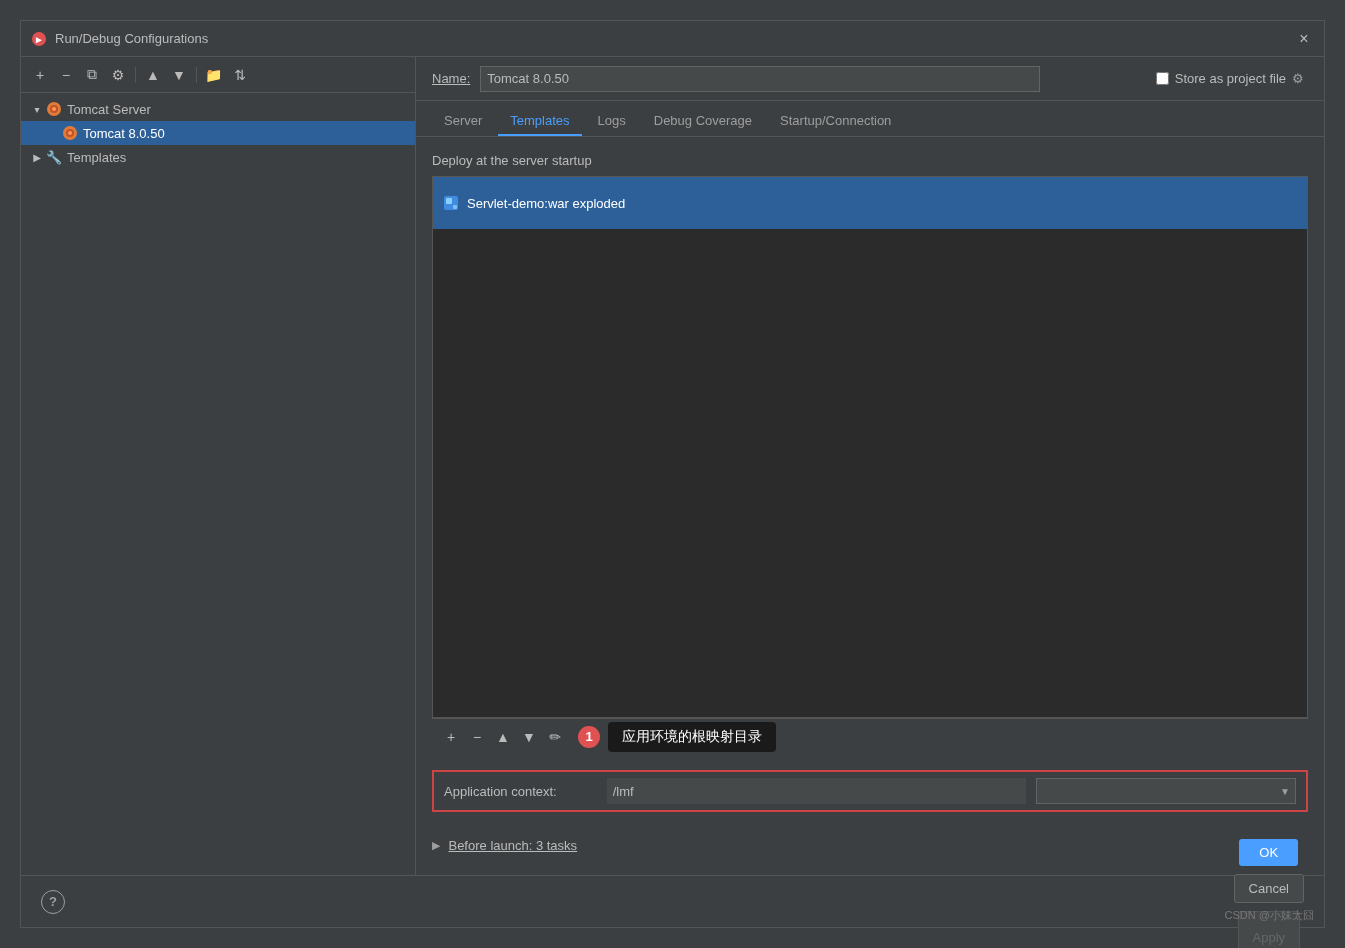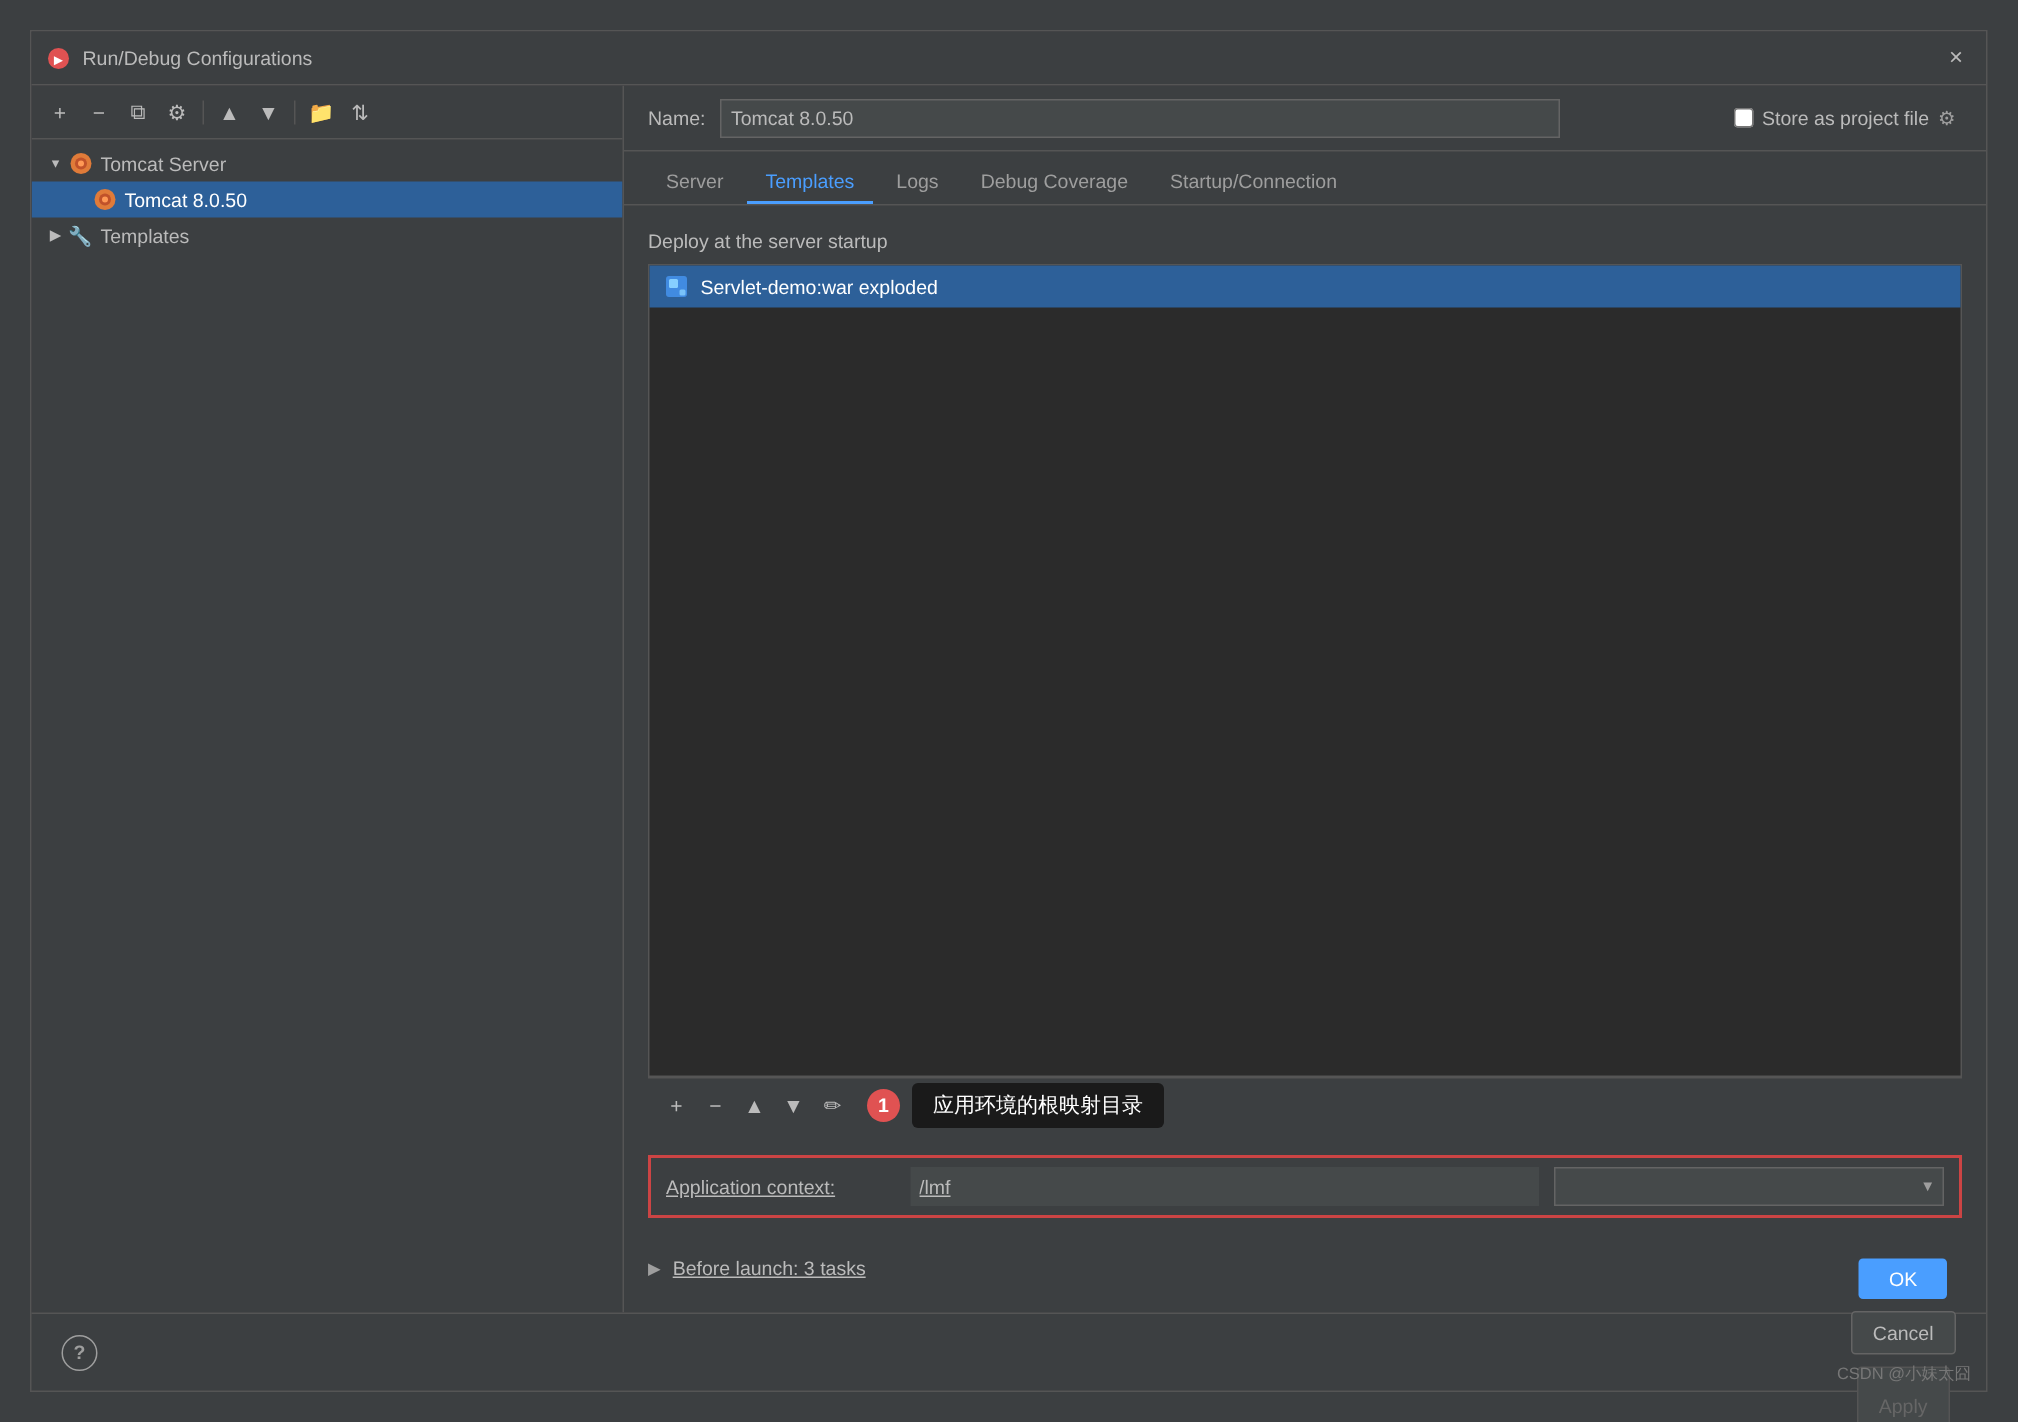--- a/index.html
+++ b/index.html
@@ -138,20 +138,21 @@
       display: flex;
       align-items: center;
       padding: 0 16px;
       gap: 10px;
       border-bottom: 1px solid #555555;
       flex-shrink: 0;
     }
     .name-label {
       color: #bbbbbb;
       font-size: 13px;
+      text-decoration: underline;
     }
     .name-input {
       flex: 1;
       max-width: 560px;
       height: 26px;
       background: #45494a;
       border: 1px solid #646464;
       color: #bbbbbb;
       padding: 2px 6px;
       font-size: 13px;
@@ -208,21 +209,21 @@
     }
     .deploy-list {
       flex: 1;
       background: #2b2b2b;
       border: 1px solid #555555;
       min-height: 400px;
     }
     .deploy-item {
       display: flex;
       align-items: center;
-      padding: 6px 10px;
+      padding: 18px 10px;
       cursor: pointer;
       font-size: 13px;
       gap: 8px;
     }
     .deploy-item.selected {
       background: #2d6099;
       color: #ffffff;
     }
     .deploy-icon {
       width: 16px;
@@ -263,21 +264,20 @@
       color: #ffffff;
       padding: 6px 14px;
       font-size: 14px;
       border-radius: 4px;
     }
     .app-context-section {
       margin-top: 16px;
       display: flex;
       flex-direction: column;
       gap: 0;
-      text-decoration: underline;
     }
     .app-context-row {
       display: flex;
       align-items: center;
       gap: 10px;
       border: 2px solid #cc4444;
       padding: 6px 10px;
     }
     .app-context-label {
       font-size: 13px;

